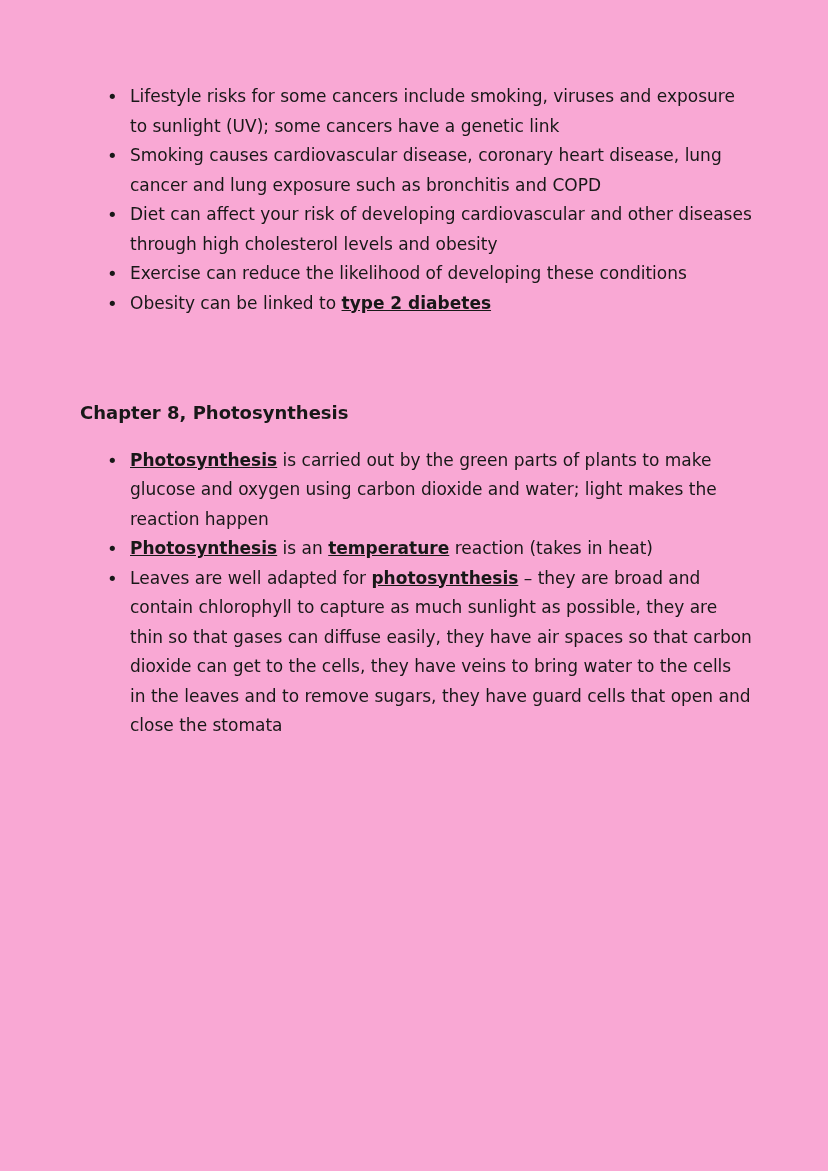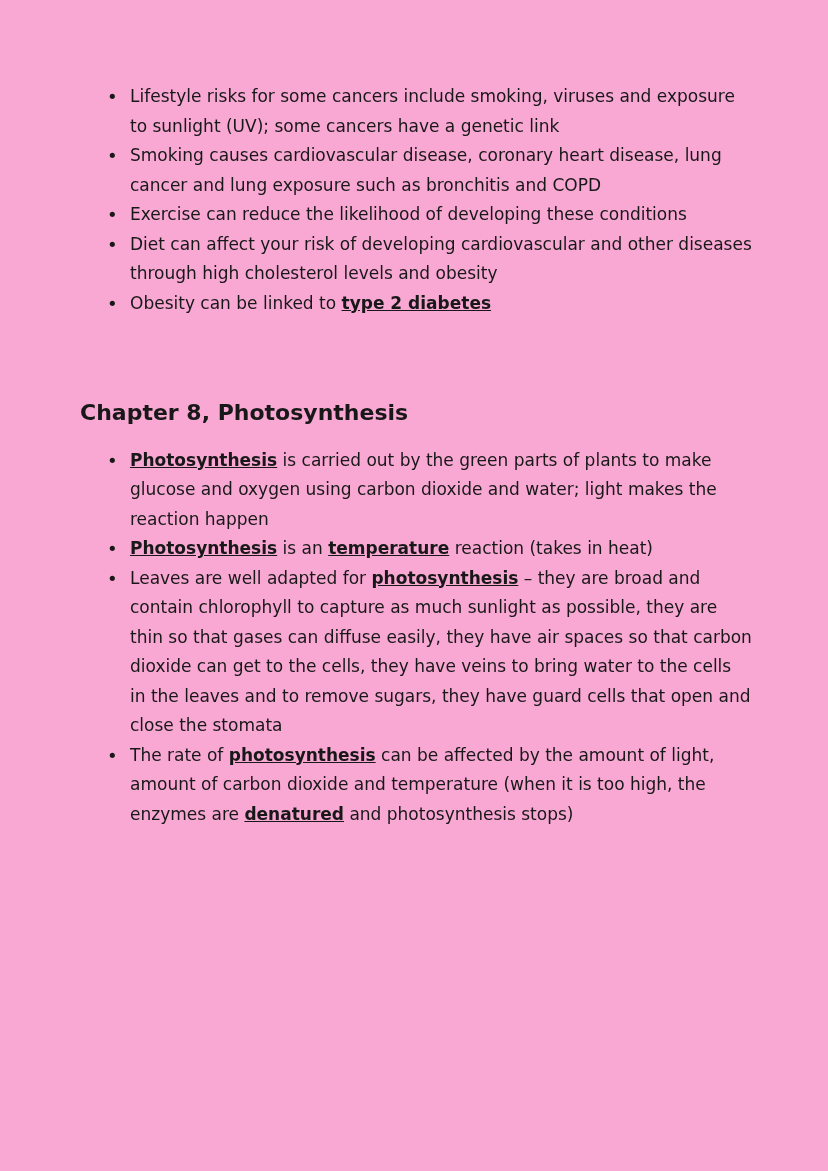--- a/index.html
+++ b/index.html
@@ -31,42 +31,41 @@
   }
   .bullet-list li::before {
     content: "\2022";
     position: absolute;
     left: -23px;
     top: 0;
     font-size: 18px;
   }
   .heading {
     font-weight: bold;
-    font-size: 22px;
+    font-size: 18px;
     line-height: 29.5px;
     margin: 80px 0 18px 0;
   }
   .bold {
     font-weight: bold;
     text-decoration: underline;
   }
 </style>
 </head>
 <body>
 
 <div class="page">
   <ul class="bullet-list">
       <li><span>Lifestyle risks for some cancers include smoking, viruses and exposure to sunlight (UV); some cancers have a genetic link</span></li>
       <li><span>Smoking causes cardiovascular disease, coronary heart disease, lung cancer and lung exposure such as bronchitis and COPD</span></li>
+      <li><span>Diet can affect your risk of developing cardiovascular and other diseases through high cholesterol levels and obesity</span></li>
       <li><span>Exercise can reduce the likelihood of developing these conditions</span></li>
-      <li><span>Diet can affect your risk of developing cardiovascular and other diseases through high cholesterol levels and obesity</span></li>
       <li><span>Obesity can be linked to </span><span class="bold">type 2 diabetes</span></li>
     </ul>
 
   <div class="heading">Chapter 8, Photosynthesis</div>
 
   <ul class="bullet-list">
       <li><span class="bold">Photosynthesis</span><span> is carried out by the green parts of plants to make glucose and oxygen using carbon dioxide and water; light makes the reaction happen</span></li>
       <li><span class="bold">Photosynthesis</span><span> is an </span><span class="bold">temperature</span><span> reaction (takes in heat)</span></li>
       <li><span>Leaves are well adapted for </span><span class="bold">photosynthesis</span><span> – they are broad and contain chlorophyll to capture as much sunlight as possible, they are thin so that gases can diffuse easily, they have air spaces so that carbon dioxide can get to the cells, they have veins to bring water to the cells in the leaves and to remove sugars, they have guard cells that open and close the stomata</span></li>
-      <li><span>The rate of </span><span class="bold">photosynthesis</span><span> can be affected by the amount of light, amount of carbon dioxide and temperature (when it is too high, the enzymes are </span><span class="bold">denatured</span><span> and photosynthesis stops)</span></li>
     </ul>
 </div>
 
 </body></html>

